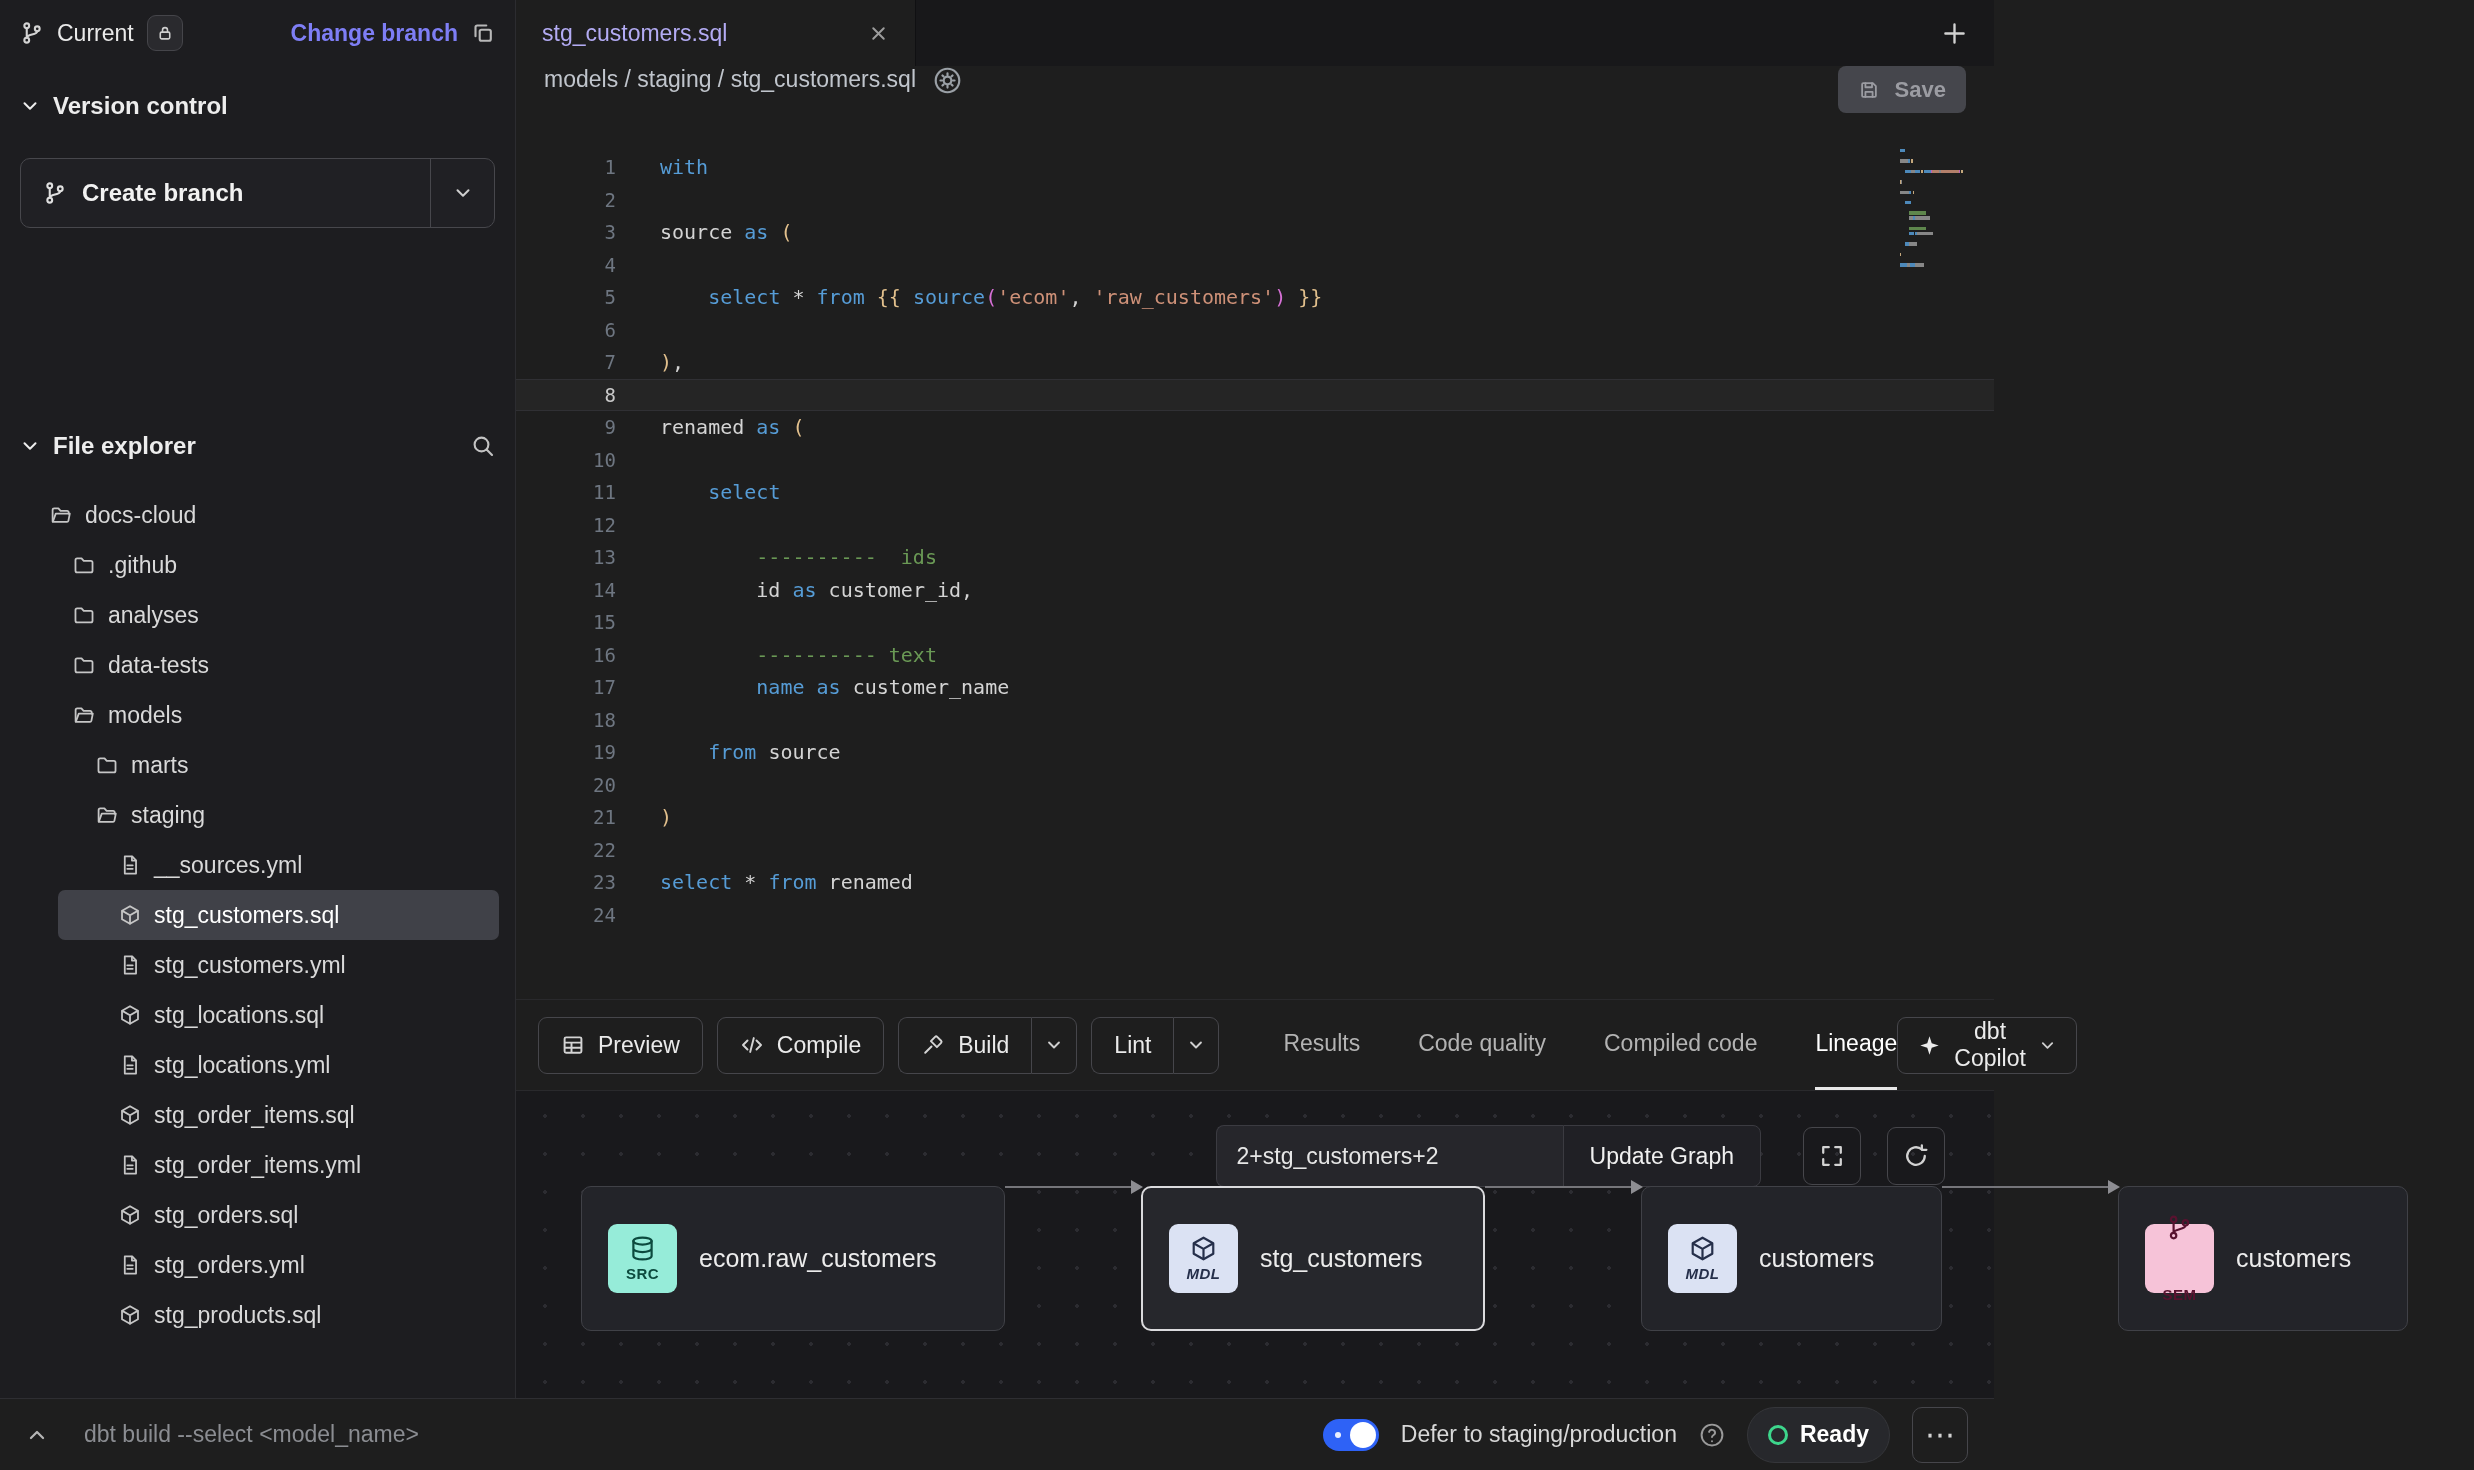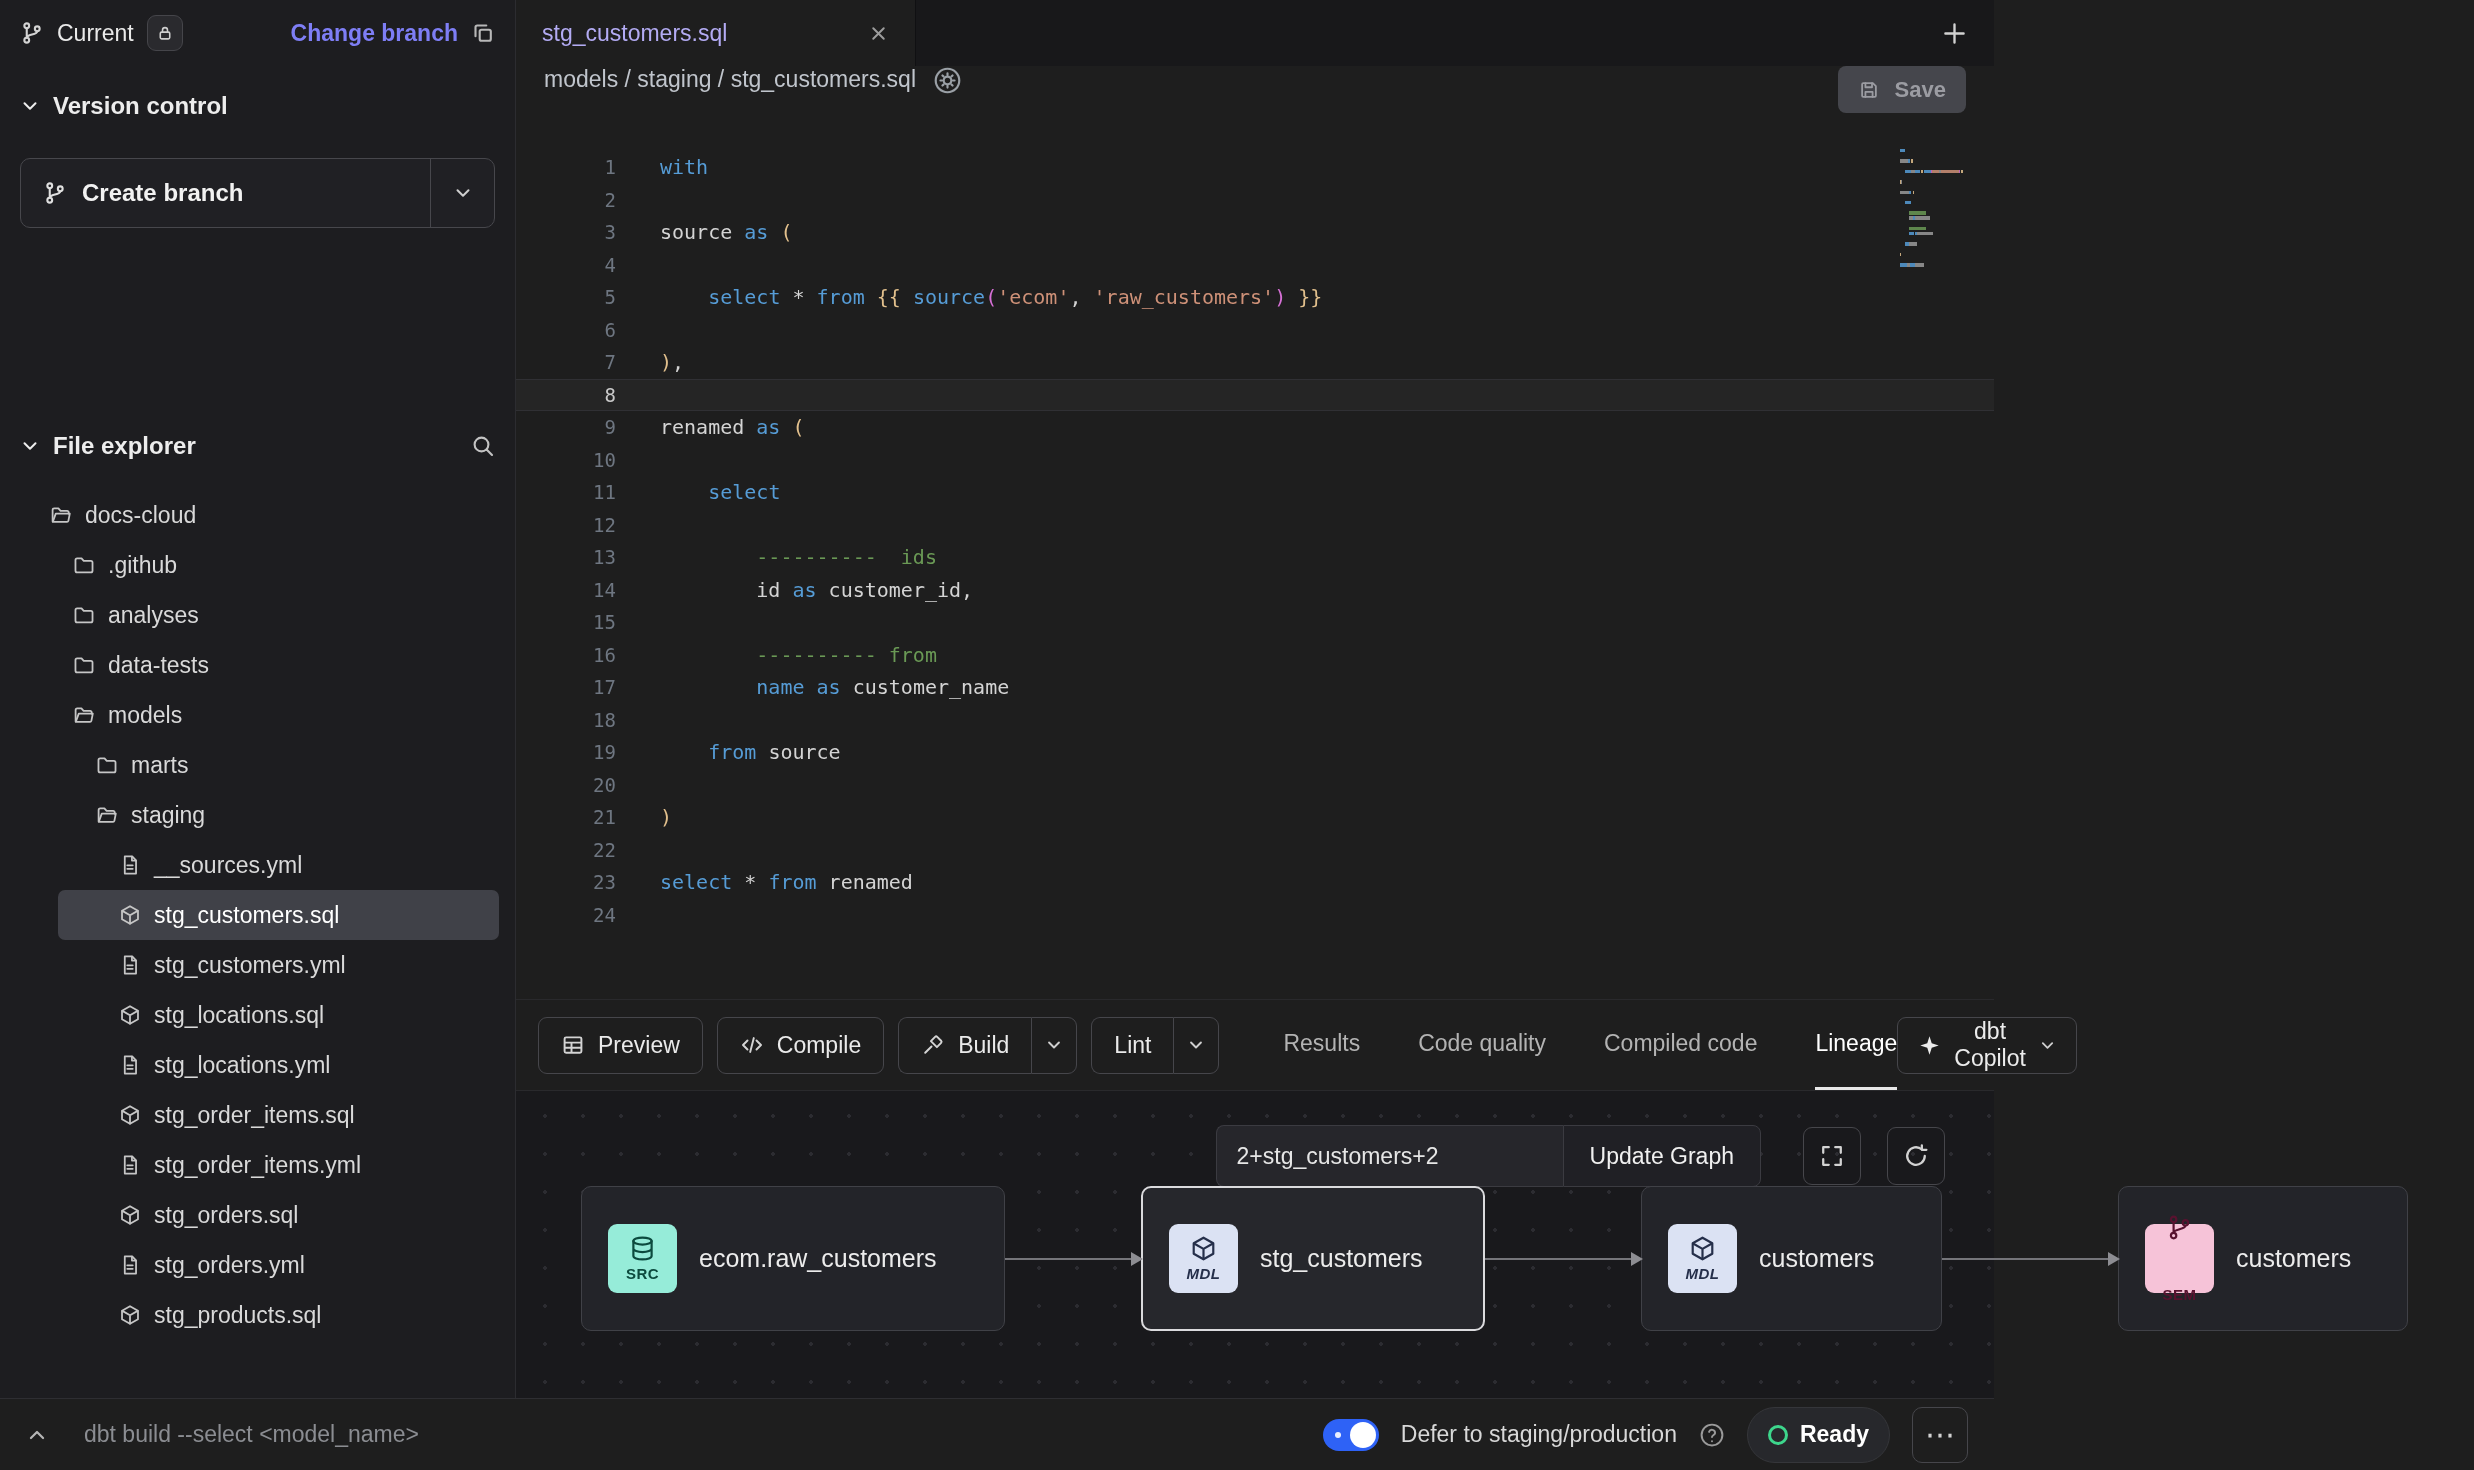--- a/index.html
+++ b/index.html
@@ -97,21 +97,21 @@
   .lineage { height:308px; flex:none; position:relative; background:#19191c; border-top:1px solid #29292c;
     background-image:radial-gradient(circle, #2c2c31 2px, transparent 2px); background-size:38px 38px; background-position:10px 6px; }
   .lineage-controls { position:absolute; top:34px; right:49px; display:flex; align-items:center; }
   .selector-input { width:347px; height:62px; background:#26262b; border:1.5px solid #3b3b41; border-right:none; border-radius:8px 0 0 8px; color:#e6e6e6; font-size:23px; padding:0 20px; outline:none; }
   .update-btn { height:62px; padding:0 26px; background:#202025; border:1.5px solid #3b3b41; border-radius:0 8px 8px 0; color:#f0f0f0; font-size:23px; font-weight:500; }
   .icon-btn { width:58px; height:58px; border:1.5px solid #46464b; border-radius:9px; display:flex; align-items:center; justify-content:center; color:#d2d2d2; }
   .icon-btn svg { width:26px; height:26px; }
   .icon-btn.fs { margin-left:42px; }
   .icon-btn.rf { margin-left:26px; }
 
-  .nodes { position:absolute; left:65px; top:95px; height:145px; display:flex; align-items:center; }
+  .nodes { position:absolute; left:65px; top:95px; height:145px; display:flex; }
   .node { height:145px; background:#232429; border:1.5px solid #404147; border-radius:10px; display:flex; align-items:center; gap:22px; padding:0 26px; cursor:pointer; }
   .node.selected { border:2px solid #dadadd; background:#26272c; }
   .node-1 { min-width:424px; } .node-2 { min-width:344px; } .node-3 { min-width:301px; } .node-4 { min-width:290px; }
   .badge { width:69px; height:69px; border-radius:9px; display:flex; flex-direction:column; align-items:center; justify-content:center; gap:3px; font-size:15px; font-weight:700; letter-spacing:.5px; }
   .badge.src { background:#96ecd9; color:#0c4a3e; }
   .badge.mdl { background:#dbe2f3; color:#252f4a;font-style:italic; }
   .badge.sem { background:#f6c3d8; color:#58122f;gap:45px; }
   .badge-icon svg { width:27px; height:27px; }
   .node-label { font-size:25px; font-weight:500; color:#ececec; white-space:nowrap; }
   .arrow { position:relative; height:2px; background:#75757a; flex:none; }
@@ -462,21 +462,21 @@
             <div class="code-line">
               <span class="ln">14</span>
               <span class="ltext"><span class="tok-w">        </span><span class="tok-p">id </span><span class="tok-k">as</span><span class="tok-p"> customer_id,</span></span>
             </div>
             <div class="code-line">
               <span class="ln">15</span>
               <span class="ltext"></span>
             </div>
             <div class="code-line">
               <span class="ln">16</span>
-              <span class="ltext"><span class="tok-w">        </span><span class="tok-c">---------- from</span></span>
+              <span class="ltext"><span class="tok-w">        </span><span class="tok-c">---------- text</span></span>
             </div>
             <div class="code-line">
               <span class="ln">17</span>
               <span class="ltext"><span class="tok-w">        </span><span class="tok-k">name</span><span class="tok-w"> </span><span class="tok-k">as</span><span class="tok-p"> customer_name</span></span>
             </div>
             <div class="code-line">
               <span class="ln">18</span>
               <span class="ltext"></span>
             </div>
             <div class="code-line">

